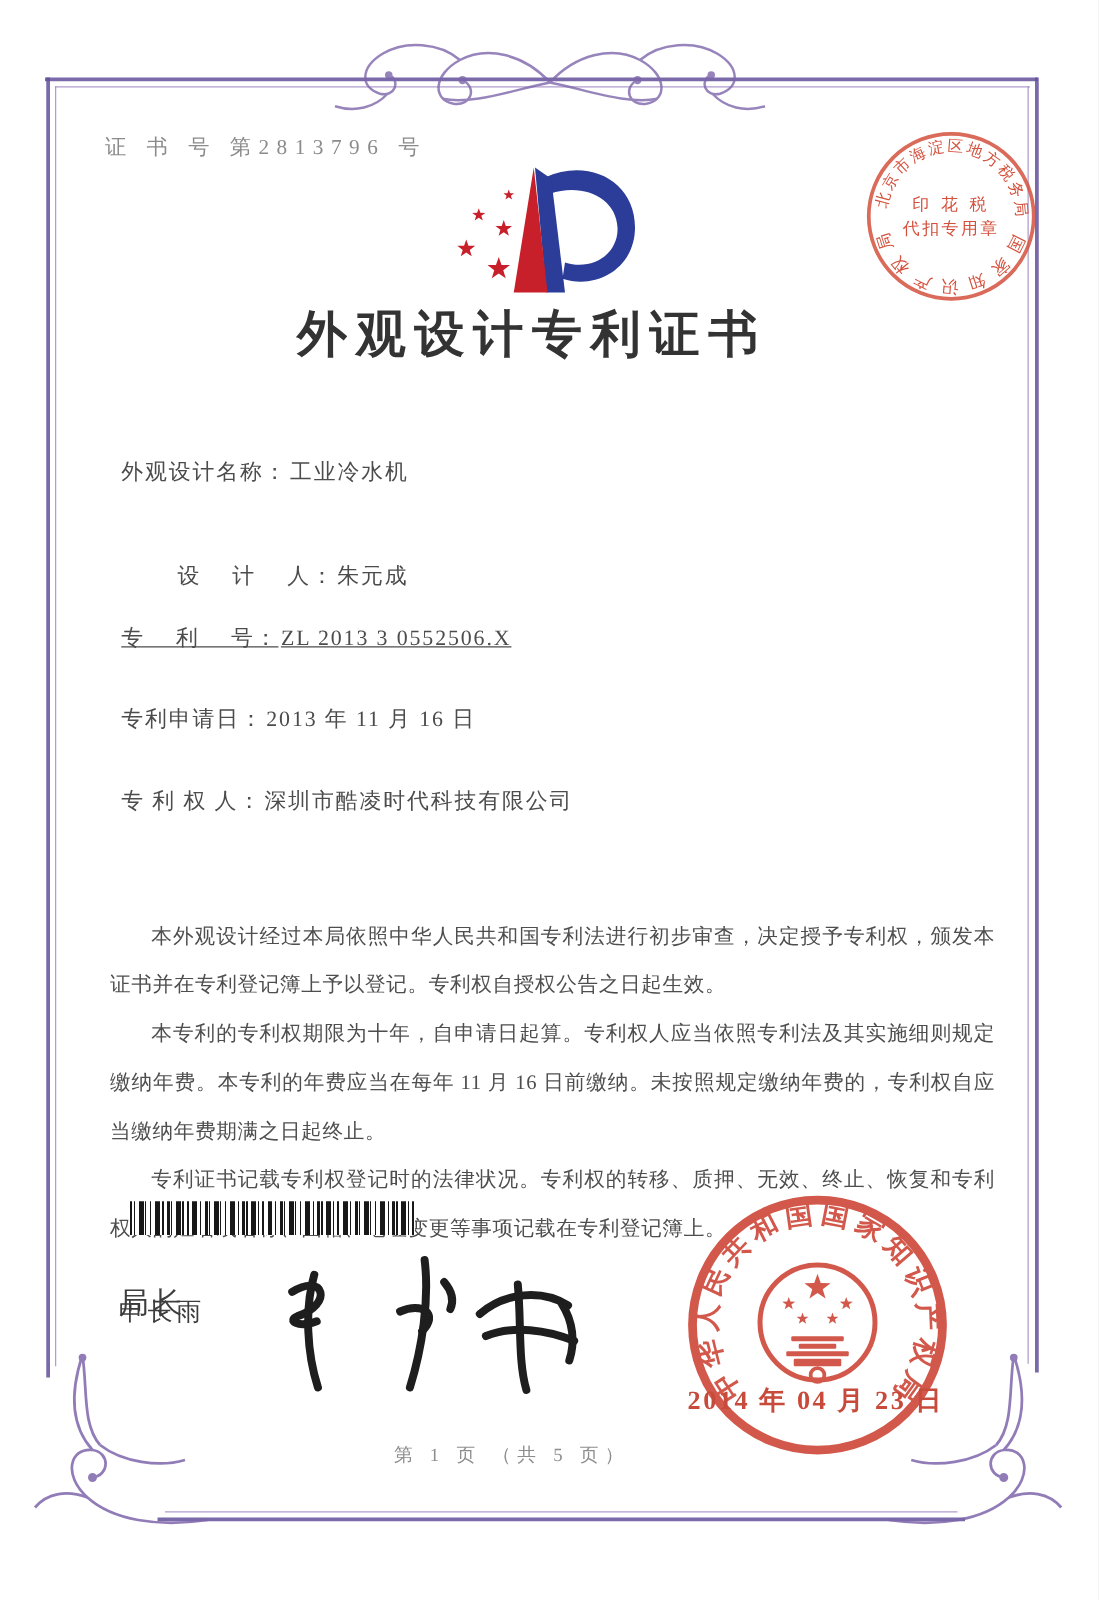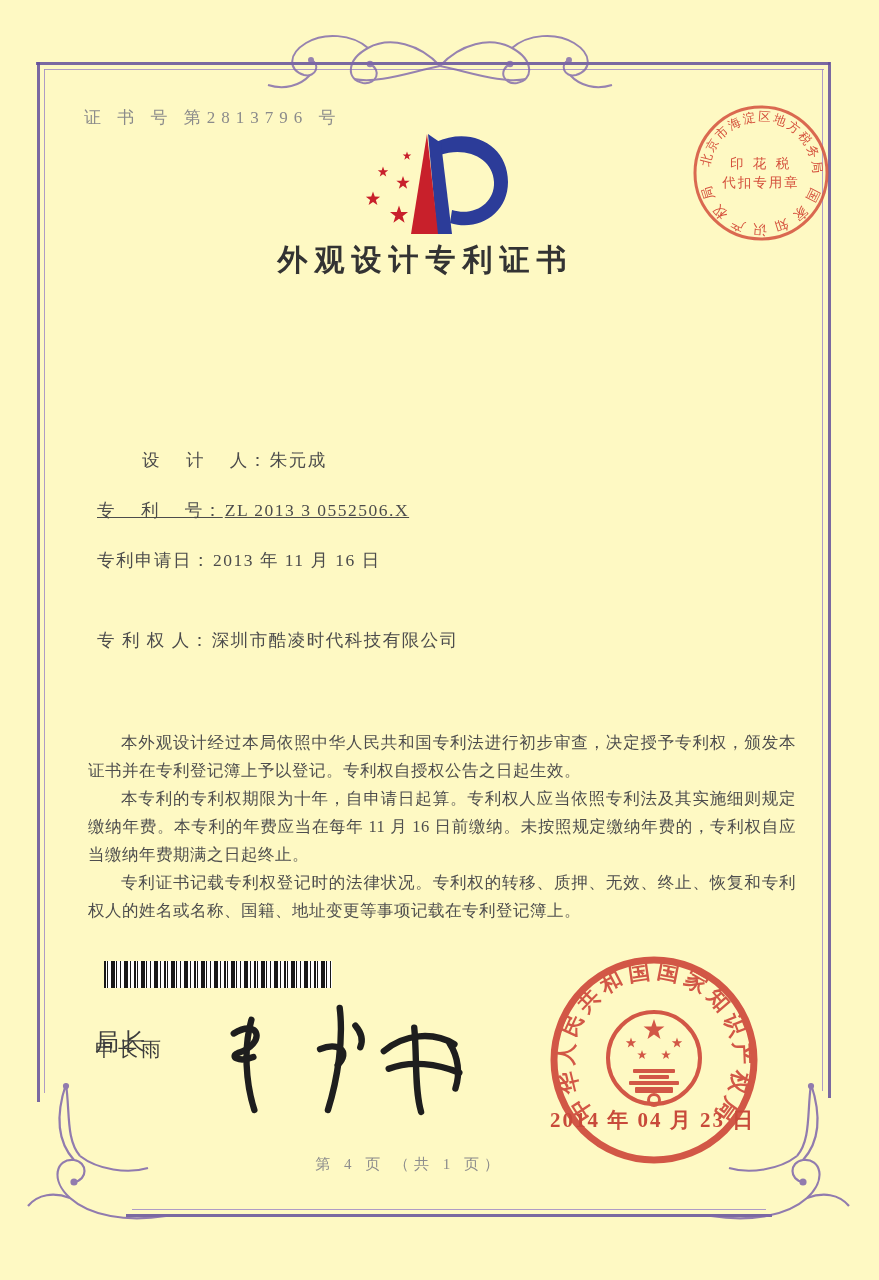--- a/index.html
+++ b/index.html
@@ -1,48 +1,48 @@
 <!DOCTYPE html>
 <html><head>
 <meta charset="utf-8">
 <style>
   html,body{margin:0;padding:0;background:#e8e8e8;}
   .page{
     position:relative;width:879px;height:1280px;margin:0 auto;
-    background:#fef9c3;overflow:hidden;
+    background:#ffffff;overflow:hidden;
     font-family:"Liberation Serif","DejaVu Serif",serif;
     color:#4a4a4a;
   }
   
   .fline{position:absolute;background:#63509b;opacity:.85;}
   #f-top   {left:36px;top:62px;width:794px;height:3px;}
   #f-top2  {left:44px;top:69px;width:780px;height:1px;background:#a18cc6;}
   #f-left  {left:37px;top:62px;width:3px;height:1040px;}
   #f-left2 {left:44px;top:69px;width:1px;height:1024px;background:#a18cc6;}
   #f-right {left:828px;top:62px;width:3px;height:1036px;}
   #f-right2{left:822px;top:69px;width:1px;height:1022px;background:#a18cc6;}
   #f-bot   {left:126px;top:1214px;width:646px;height:3px;}
   #f-bot2  {left:132px;top:1209px;width:634px;height:1px;background:#a18cc6;}
   .orn{position:absolute;}
   
   .cert-no{position:absolute;left:84px;top:106px;font-size:17px;letter-spacing:6px;color:#8b8b8b;}
   .logo{position:absolute;left:350px;top:124px;}
   .title{position:absolute;left:0;right:40px;top:240px;text-align:center;
-         font-size:30px;font-weight:700;letter-spacing:7px;color:#333;padding-left:12px;}
+         font-size:40px;font-weight:700;letter-spacing:7px;color:#333;padding-left:12px;}
   
   .tax-stamp{position:absolute;left:686px;top:98px;}
   .office-seal{position:absolute;left:546px;top:952px;}
   .seal-date{position:absolute;left:550px;top:1106px;width:230px;
              color:#c84a3a;font-size:21px;letter-spacing:2px;font-weight:700;z-index:6;}
   
   .field{position:absolute;left:97px;font-size:17.5px;color:#4c4c4c;letter-spacing:1.5px;white-space:nowrap;}
   .field .lab{margin-right:2px;}
   
   .paras{position:absolute;left:88px;top:729px;width:708px;
-         font-size:16.5px;line-height:28px;text-align:justify;color:#4e4e4e;letter-spacing:.5px;}
+         font-size:16.5px;line-height:39px;text-align:justify;color:#4e4e4e;letter-spacing:.5px;}
   .paras p{margin:0;text-indent:2em;}
   
   .barcode{position:absolute;left:104px;top:961px;width:228px;height:27px;
     background:repeating-linear-gradient(90deg,
       #181818 0 2px,#fff 2px 3px,#181818 3px 4px,#fff 4px 7px,
       #181818 7px 11px,#fff 11px 12px,#181818 12px 13px,#fff 13px 16px,
       #181818 16px 17px,#fff 17px 20px,#181818 20px 24px,#fff 24px 26px,
       #181818 26px 27px,#fff 27px 30px);
   }
   
@@ -139,27 +139,30 @@
     <text font-size="12.5" fill="#d4503c" letter-spacing="2">
       <textPath href="#tax-arc-top" startOffset="6">北京市海淀区地方税务局</textPath>
     </text>
     <text font-size="13.5" fill="#d4503c" letter-spacing="7">
       <textPath href="#tax-arc-bottom" startOffset="14">国家知识产权局</textPath>
     </text>
     <text x="75" y="70" text-anchor="middle" font-size="13.5" letter-spacing="3" fill="#d4503c">印 花 税</text>
     <text x="75" y="89" text-anchor="middle" font-size="13.5" letter-spacing="2" fill="#d4503c">代扣专用章</text>
   </svg>
 
+  <div class="field" style="top:365px;">
+    <span class="lab">外观设计名称：</span><span>工业冷水机</span>
+  </div>
   <div class="field" style="top:448px;margin-left:45px;">
     <span class="lab">设　 计　 人：</span><span>朱元成</span>
   </div>
   <div class="field" style="top:498px;text-decoration:underline;">
     <span class="lab">专　 利　 号：</span><span>ZL 2013 3 0552506.X</span>
   </div>
-  <div class="field" style="top:548px;">
+  <div class="field" style="top:563px;">
     <span class="lab">专利申请日：</span><span>2013 年 11 月 16 日</span>
   </div>
   <div class="field" style="top:628px;">
     <span class="lab">专 利 权 人：</span><span>深圳市酷凌时代科技有限公司</span>
   </div>
 
   <div class="paras">
     <p>本外观设计经过本局依照中华人民共和国专利法进行初步审查，决定授予专利权，颁发本证书并在专利登记簿上予以登记。专利权自授权公告之日起生效。</p>
     <p>本专利的专利权期限为十年，自申请日起算。专利权人应当依照专利法及其实施细则规定缴纳年费。本专利的年费应当在每年 11 月 16 日前缴纳。未按照规定缴纳年费的，专利权自应当缴纳年费期满之日起终止。</p>
     <p>专利证书记载专利权登记时的法律状况。专利权的转移、质押、无效、终止、恢复和专利权人的姓名或名称、国籍、地址变更等事项记载在专利登记簿上。</p>
@@ -204,15 +207,15 @@
         <rect x="87" y="117" width="42" height="4" rx="1"></rect>
         <rect x="93" y="123" width="30" height="4" rx="1"></rect>
         <rect x="83" y="129" width="50" height="4" rx="1"></rect>
         <rect x="89" y="135" width="38" height="6" rx="1"></rect>
         <circle cx="108" cy="148" r="5.5" fill="none" stroke="#cf4a3c" stroke-width="3"></circle>
       </g>
     </g>
   </svg>
   <div class="seal-date">2014 年 04 月 23 日</div>
 
-  <div class="footer">第 4 页 （共 1 页）</div>
+  <div class="footer">第 1 页 （共 5 页）</div>
 
 </div>
 
 </body></html>

